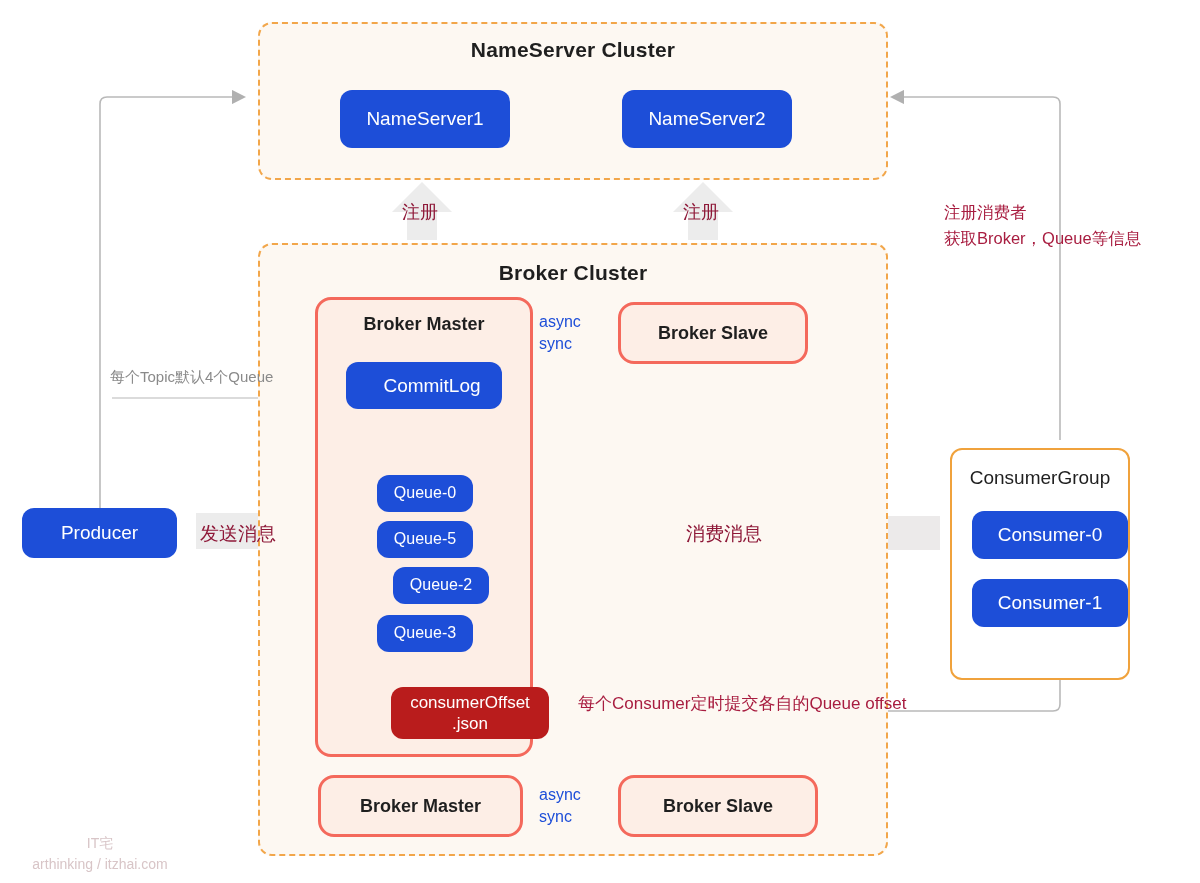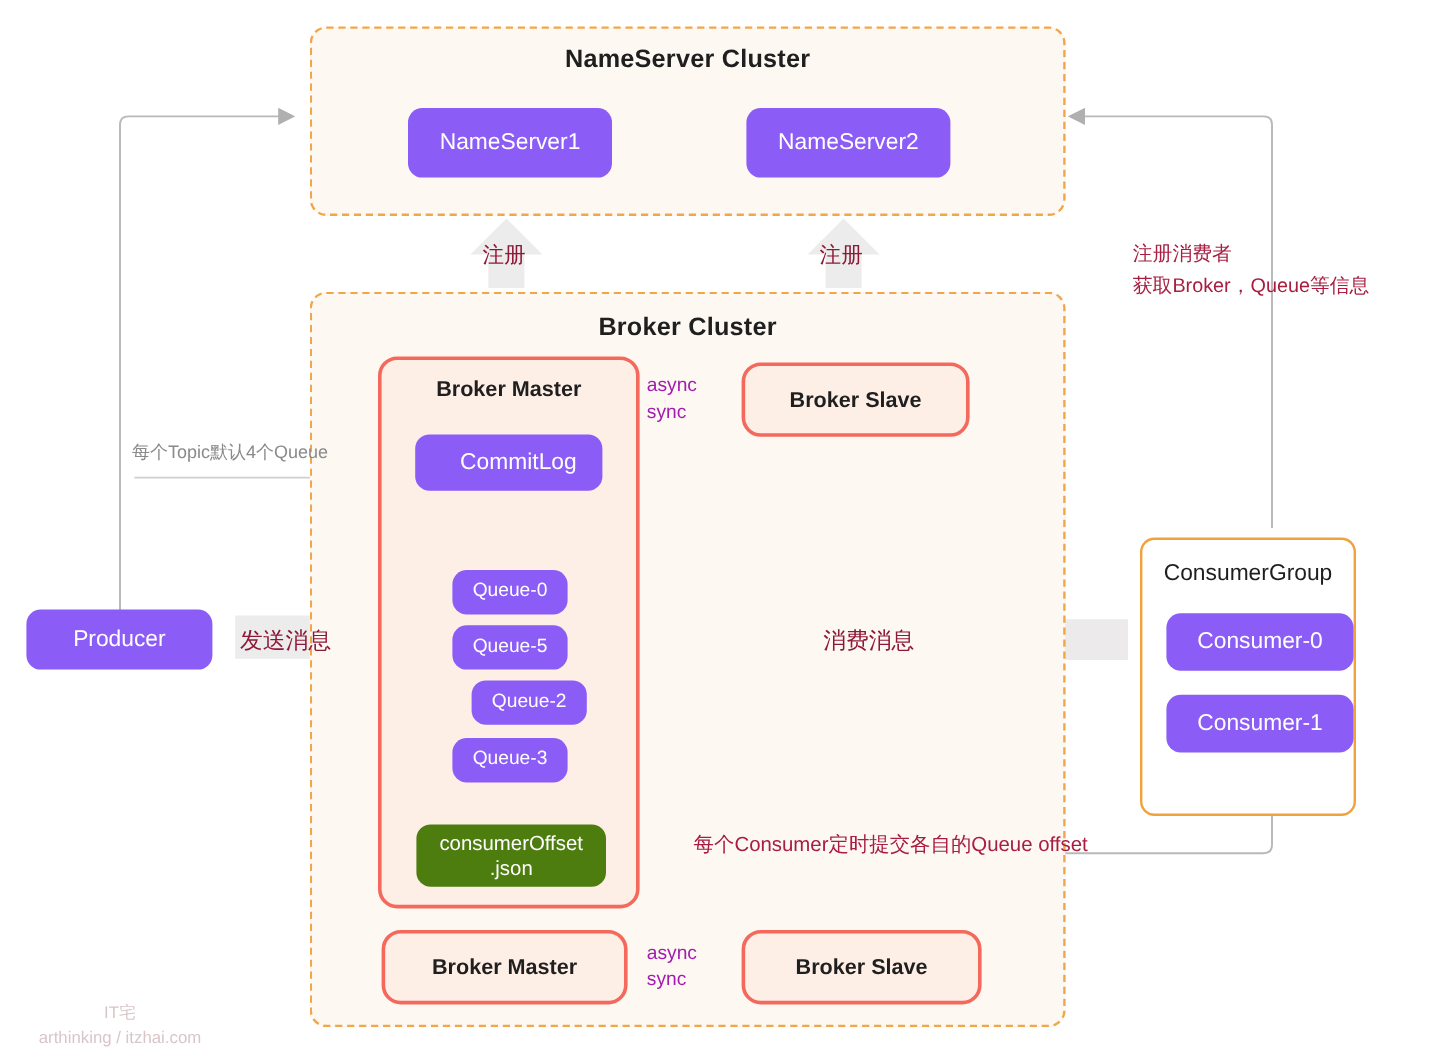--- a/index.html
+++ b/index.html
@@ -30,21 +30,21 @@
     text-align:center;
     font-size:21px;
     font-weight:bold;
     color:#1f1f1f;
     letter-spacing:.2px;
   }
 
   
   .pill{
     position:absolute;
-    background:#8b5cf6;
+    background:#1d4ed8;
     color:#ffffff;
     border-radius:12px;
     display:flex;
     align-items:center;
     justify-content:center;
     font-size:19px;
     box-sizing:border-box;
     text-align:center;
     line-height:1.15;
   }
@@ -91,51 +91,52 @@
     box-sizing:border-box;
   }
   .cgroup-title{
     position:absolute;left:0;right:0;text-align:center;
     font-size:19px;color:#1f1f1f;
   }
 
   
   .offset-box{
     position:absolute;
-    background:#4d7c0f;
+    background:#b91c1c;
     color:#ffffff;
     border-radius:12px;
     display:flex;
     flex-direction:column;
     align-items:center;
     justify-content:center;
     font-size:17px;
     line-height:1.25;
     box-sizing:border-box;
+    margin-left:44px;
   }
   .offset-box span{display:block;}
   .offset-box .l2{align-self:center;}
 
   
   .anno{
     position:absolute;
     color:#a81d40;
     font-size:16.5px;
     line-height:1.55;
     white-space:pre-line;
   }
   .anno-gray{
     position:absolute;
     color:#8a8a8a;
     font-size:15px;
     white-space:nowrap;
   }
   .anno-sync{
     position:absolute;
-    color:#a21caf;
+    color:#1d4ed8;
     font-size:16px;
     line-height:1.35;
     text-align:left;
   }
   .arrow-label{
     position:absolute;
     color:#8e1838;
     font-size:18px;
     font-weight:normal;
     white-space:nowrap;

